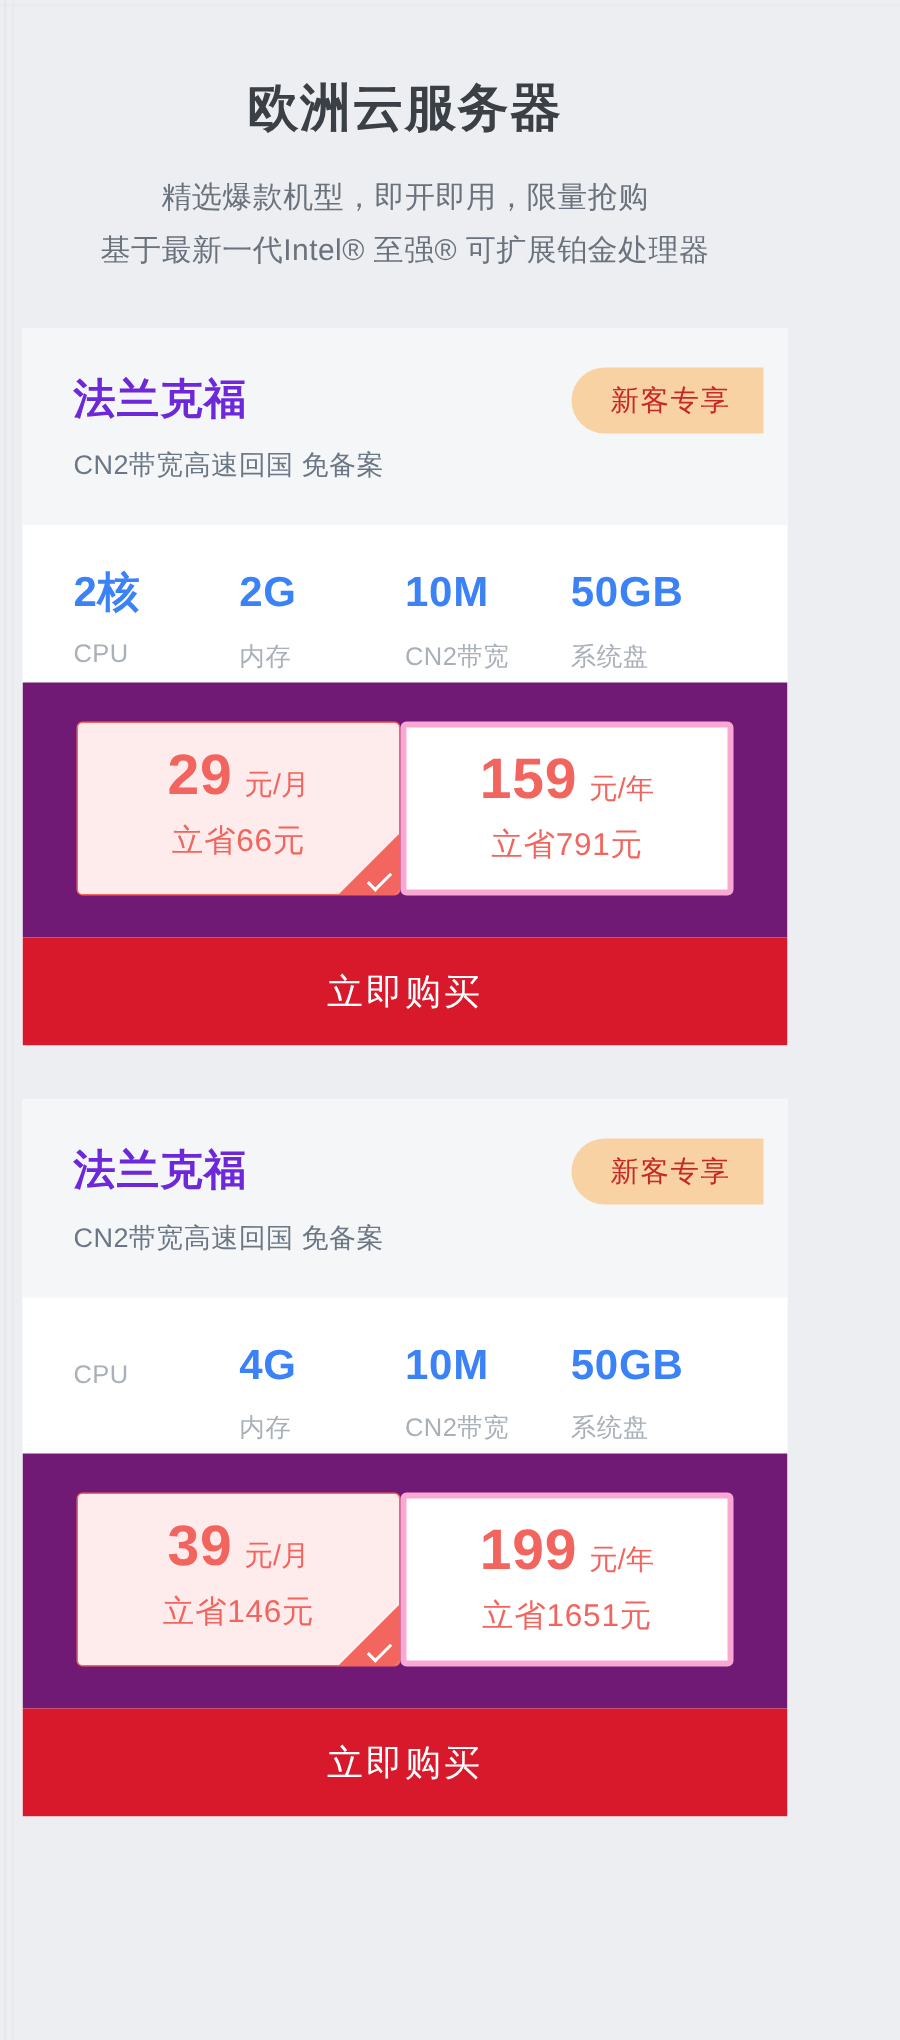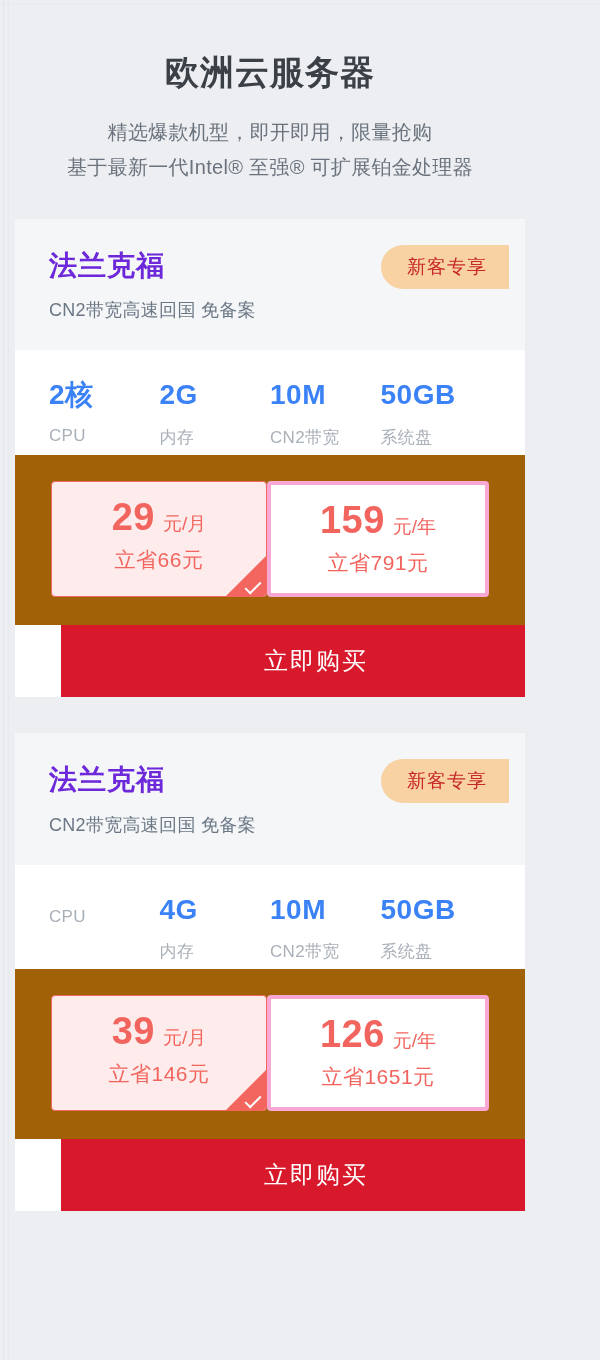--- a/index.html
+++ b/index.html
@@ -135,21 +135,21 @@
     margin-top: 14px;
     font-size: 17px;
     color: #a9b0b8;
     letter-spacing: 0.3px;
   }
 
   
   .prices {
     display: flex;
     padding: 26px 36px 28px 36px;
-    background: #a16207;
+    background: #701a75;
   }
 
   .price-opt {
     flex: 1 1 0;
     position: relative;
     border-radius: 4px;
     padding: 16px 10px 16px 10px;
     text-align: center;
     background: #ffffff;
     border: 4px solid #f9a8d4;
@@ -216,21 +216,20 @@
     width: 100%;
     background: #d8192b;
     color: #ffffff;
     font-size: 24px;
     letter-spacing: 2px;
     text-align: center;
     padding: 20px 0;
     border: none;
     font-family: inherit;
     cursor: pointer;
-    margin-left: 46px;
   }
 </style>
 </head>
 <body>
 
 <div class="page">
   <div class="rail-top"></div>
   <div class="rail-a"></div>
   <div class="rail-b"></div>
 </div>
@@ -331,21 +330,21 @@
             <span class="price-unit">元/月</span>
           </div>
           <div class="price-save">立省146元</div>
           <div class="corner-check">
             <div class="tri"></div>
               <div class="tick"></div>
           </div>
         </div>
         <div class="price-opt">
           <div class="price-main">
-            <span class="price-amount">126</span>
+            <span class="price-amount">199</span>
             <span class="price-unit">元/年</span>
           </div>
           <div class="price-save">立省1651元</div>
         </div>
       </div>
 
       <button class="buy-btn">立即购买</button>
     </div>
 
   </div>

